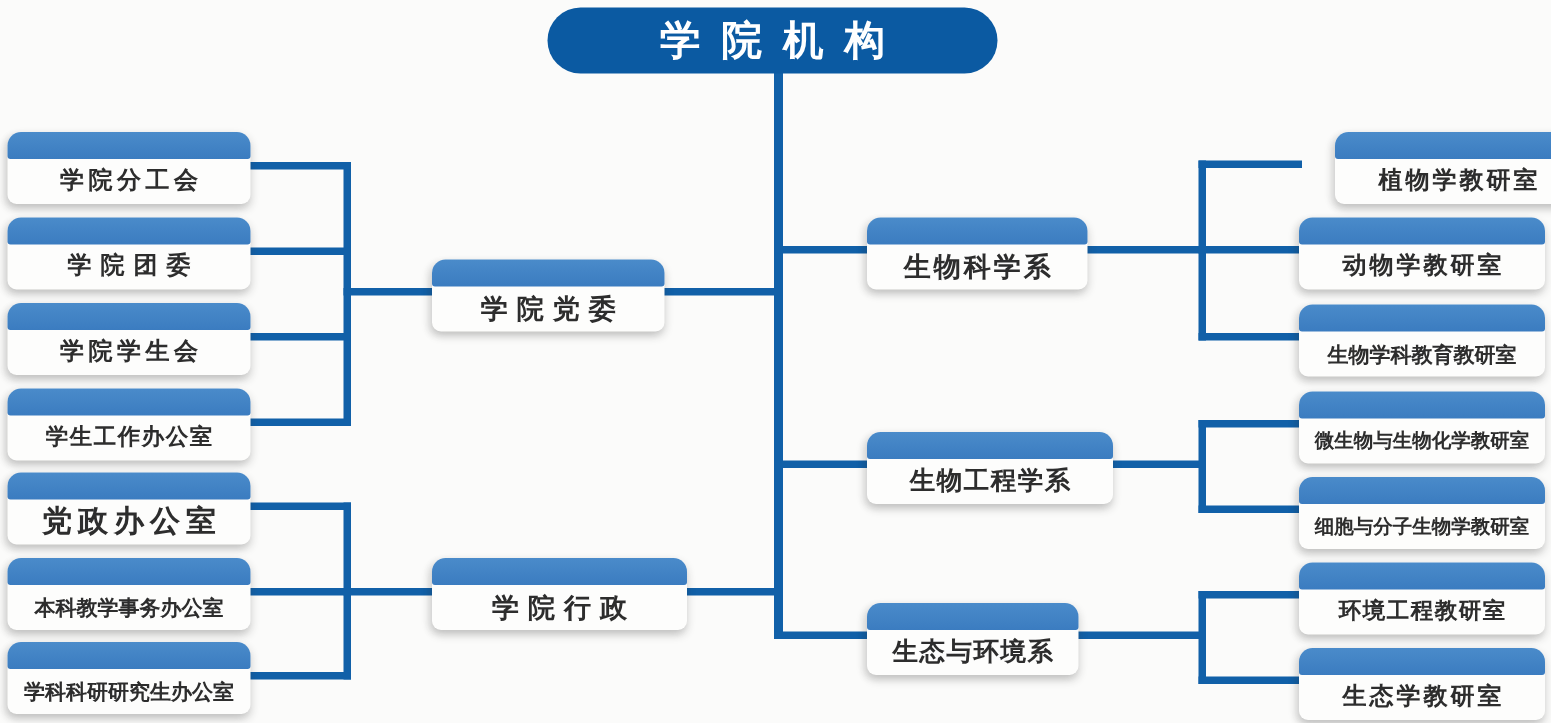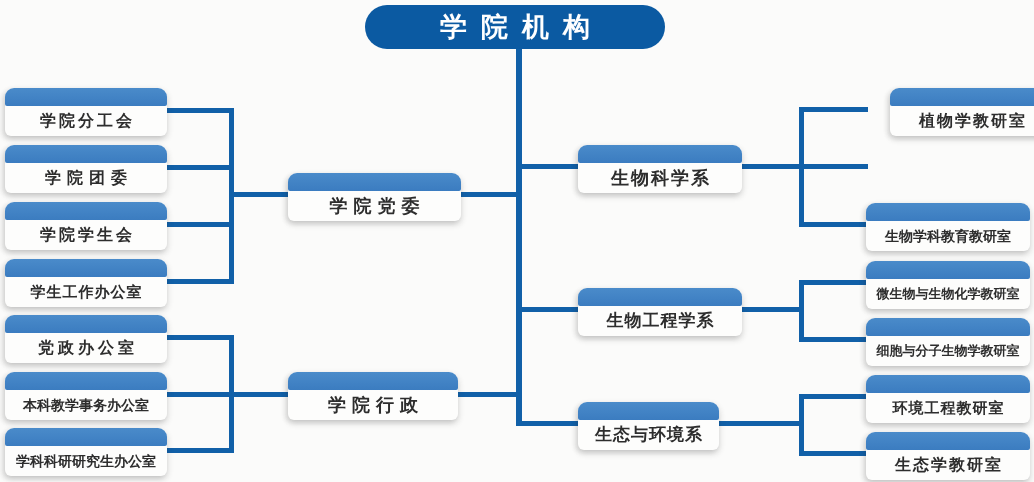--- a/index.html
+++ b/index.html
@@ -23,21 +23,21 @@
   }
   .card .label{
     position:absolute;top:18px;left:0;right:0;height:30px;line-height:30px;
     text-align:center;font-weight:700;color:#2d2d2d;white-space:nowrap;
   }
   .fs18{font-size:18px;letter-spacing:6px;text-indent:6px;}
   .fs18b{font-size:18px;letter-spacing:2px;text-indent:2px;}
   .fs17{font-size:17px;letter-spacing:1px;text-indent:1px;}
   .fs16-3{font-size:16px;letter-spacing:3px;text-indent:3px;}
   .fs16-6{font-size:16px;letter-spacing:6px;text-indent:6px;}
-  .fs16-4{font-size:16px;letter-spacing:4px;text-indent:4px;}
+  .fs16-4{font-size:20px;letter-spacing:4px;text-indent:4px;}
   .fs16-2{font-size:16px;letter-spacing:2px;text-indent:2px;}
   .fs15{font-size:15px;letter-spacing:1px;text-indent:1px;}
   .fs14{font-size:14px;letter-spacing:0;}
   .fs13{font-size:13px;letter-spacing:0;}
   
   #root-pill{
     position:absolute;left:365px;top:5px;width:300px;height:44px;z-index:2;
     background:#0b5aa2;border-radius:22px;color:#ffffff;
     display:flex;align-items:center;justify-content:center;
     font-size:27px;font-weight:700;letter-spacing:14px;padding-left:14px;box-sizing:border-box;
@@ -105,45 +105,49 @@
   </div>
   <div class="card" style="left:5px;top:372px;width:162px">
     <div class="bar"></div>
     <div class="label fs14">本科教学事务办公室</div>
   </div>
   <div class="card" style="left:5px;top:428px;width:162px">
     <div class="bar"></div>
     <div class="label fs14">学科科研研究生办公室</div>
   </div>
 
-  <div class="card" style="left:288px;top:173px;width:173px">
+  <div class="card" style="left:288px;top:173px;width:155px">
     <div class="bar"></div>
     <div class="label fs18">学院党委</div>
   </div>
   <div class="card" style="left:288px;top:372px;width:170px">
     <div class="bar"></div>
     <div class="label fs18">学院行政</div>
   </div>
 
-  <div class="card" style="left:578px;top:145px;width:164px">
+  <div class="card" style="left:578px;top:145px;width:147px">
     <div class="bar"></div>
     <div class="label fs18b">生物科学系</div>
   </div>
   <div class="card" style="left:578px;top:288px;width:164px">
     <div class="bar"></div>
     <div class="label fs17">生物工程学系</div>
   </div>
   <div class="card" style="left:578px;top:402px;width:141px">
     <div class="bar"></div>
     <div class="label fs17">生态与环境系</div>
   </div>
 
   <div class="card" style="left:890px;top:88px;width:164px">
     <div class="bar"></div>
     <div class="label fs16-2">植物学教研室</div>
+  </div>
+  <div class="card" style="left:866px;top:145px;width:164px">
+    <div class="bar"></div>
+    <div class="label fs16-2">动物学教研室</div>
   </div>
   <div class="card" style="left:866px;top:203px;width:164px">
     <div class="bar"></div>
     <div class="label fs14">生物学科教育教研室</div>
   </div>
   <div class="card" style="left:866px;top:261px;width:164px">
     <div class="bar"></div>
     <div class="label fs13">微生物与生物化学教研室</div>
   </div>
   <div class="card" style="left:866px;top:318px;width:164px">

